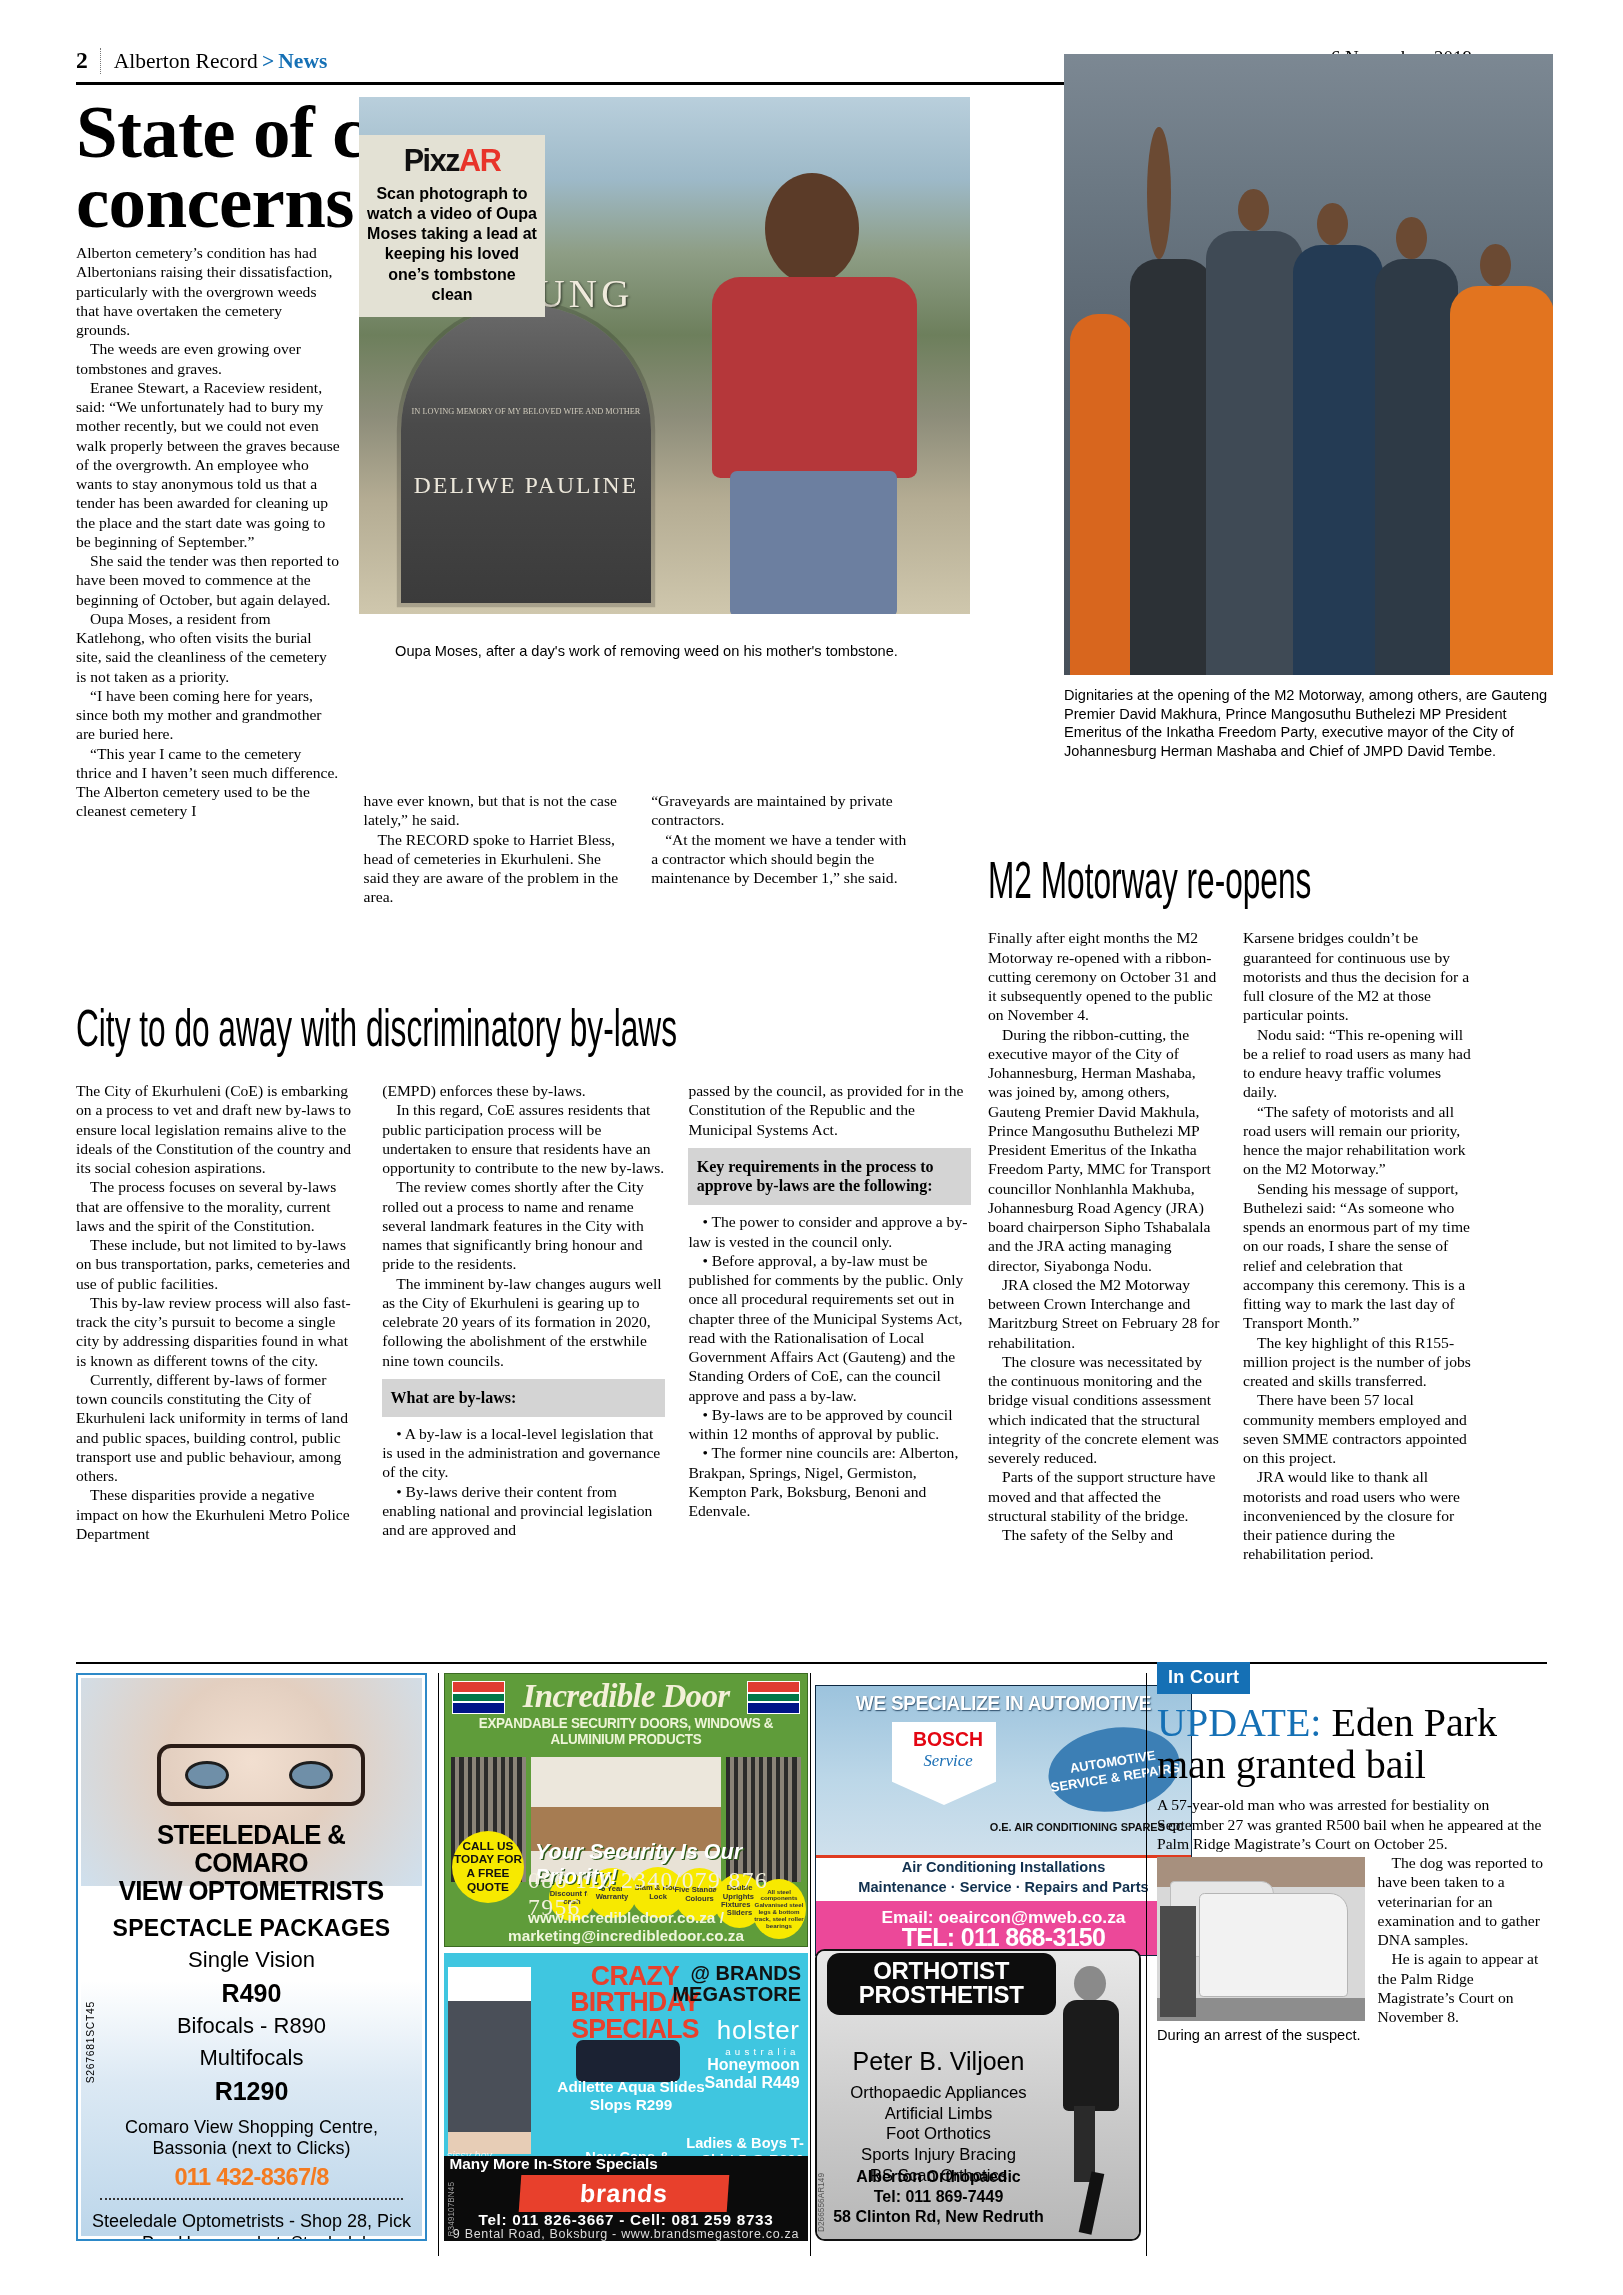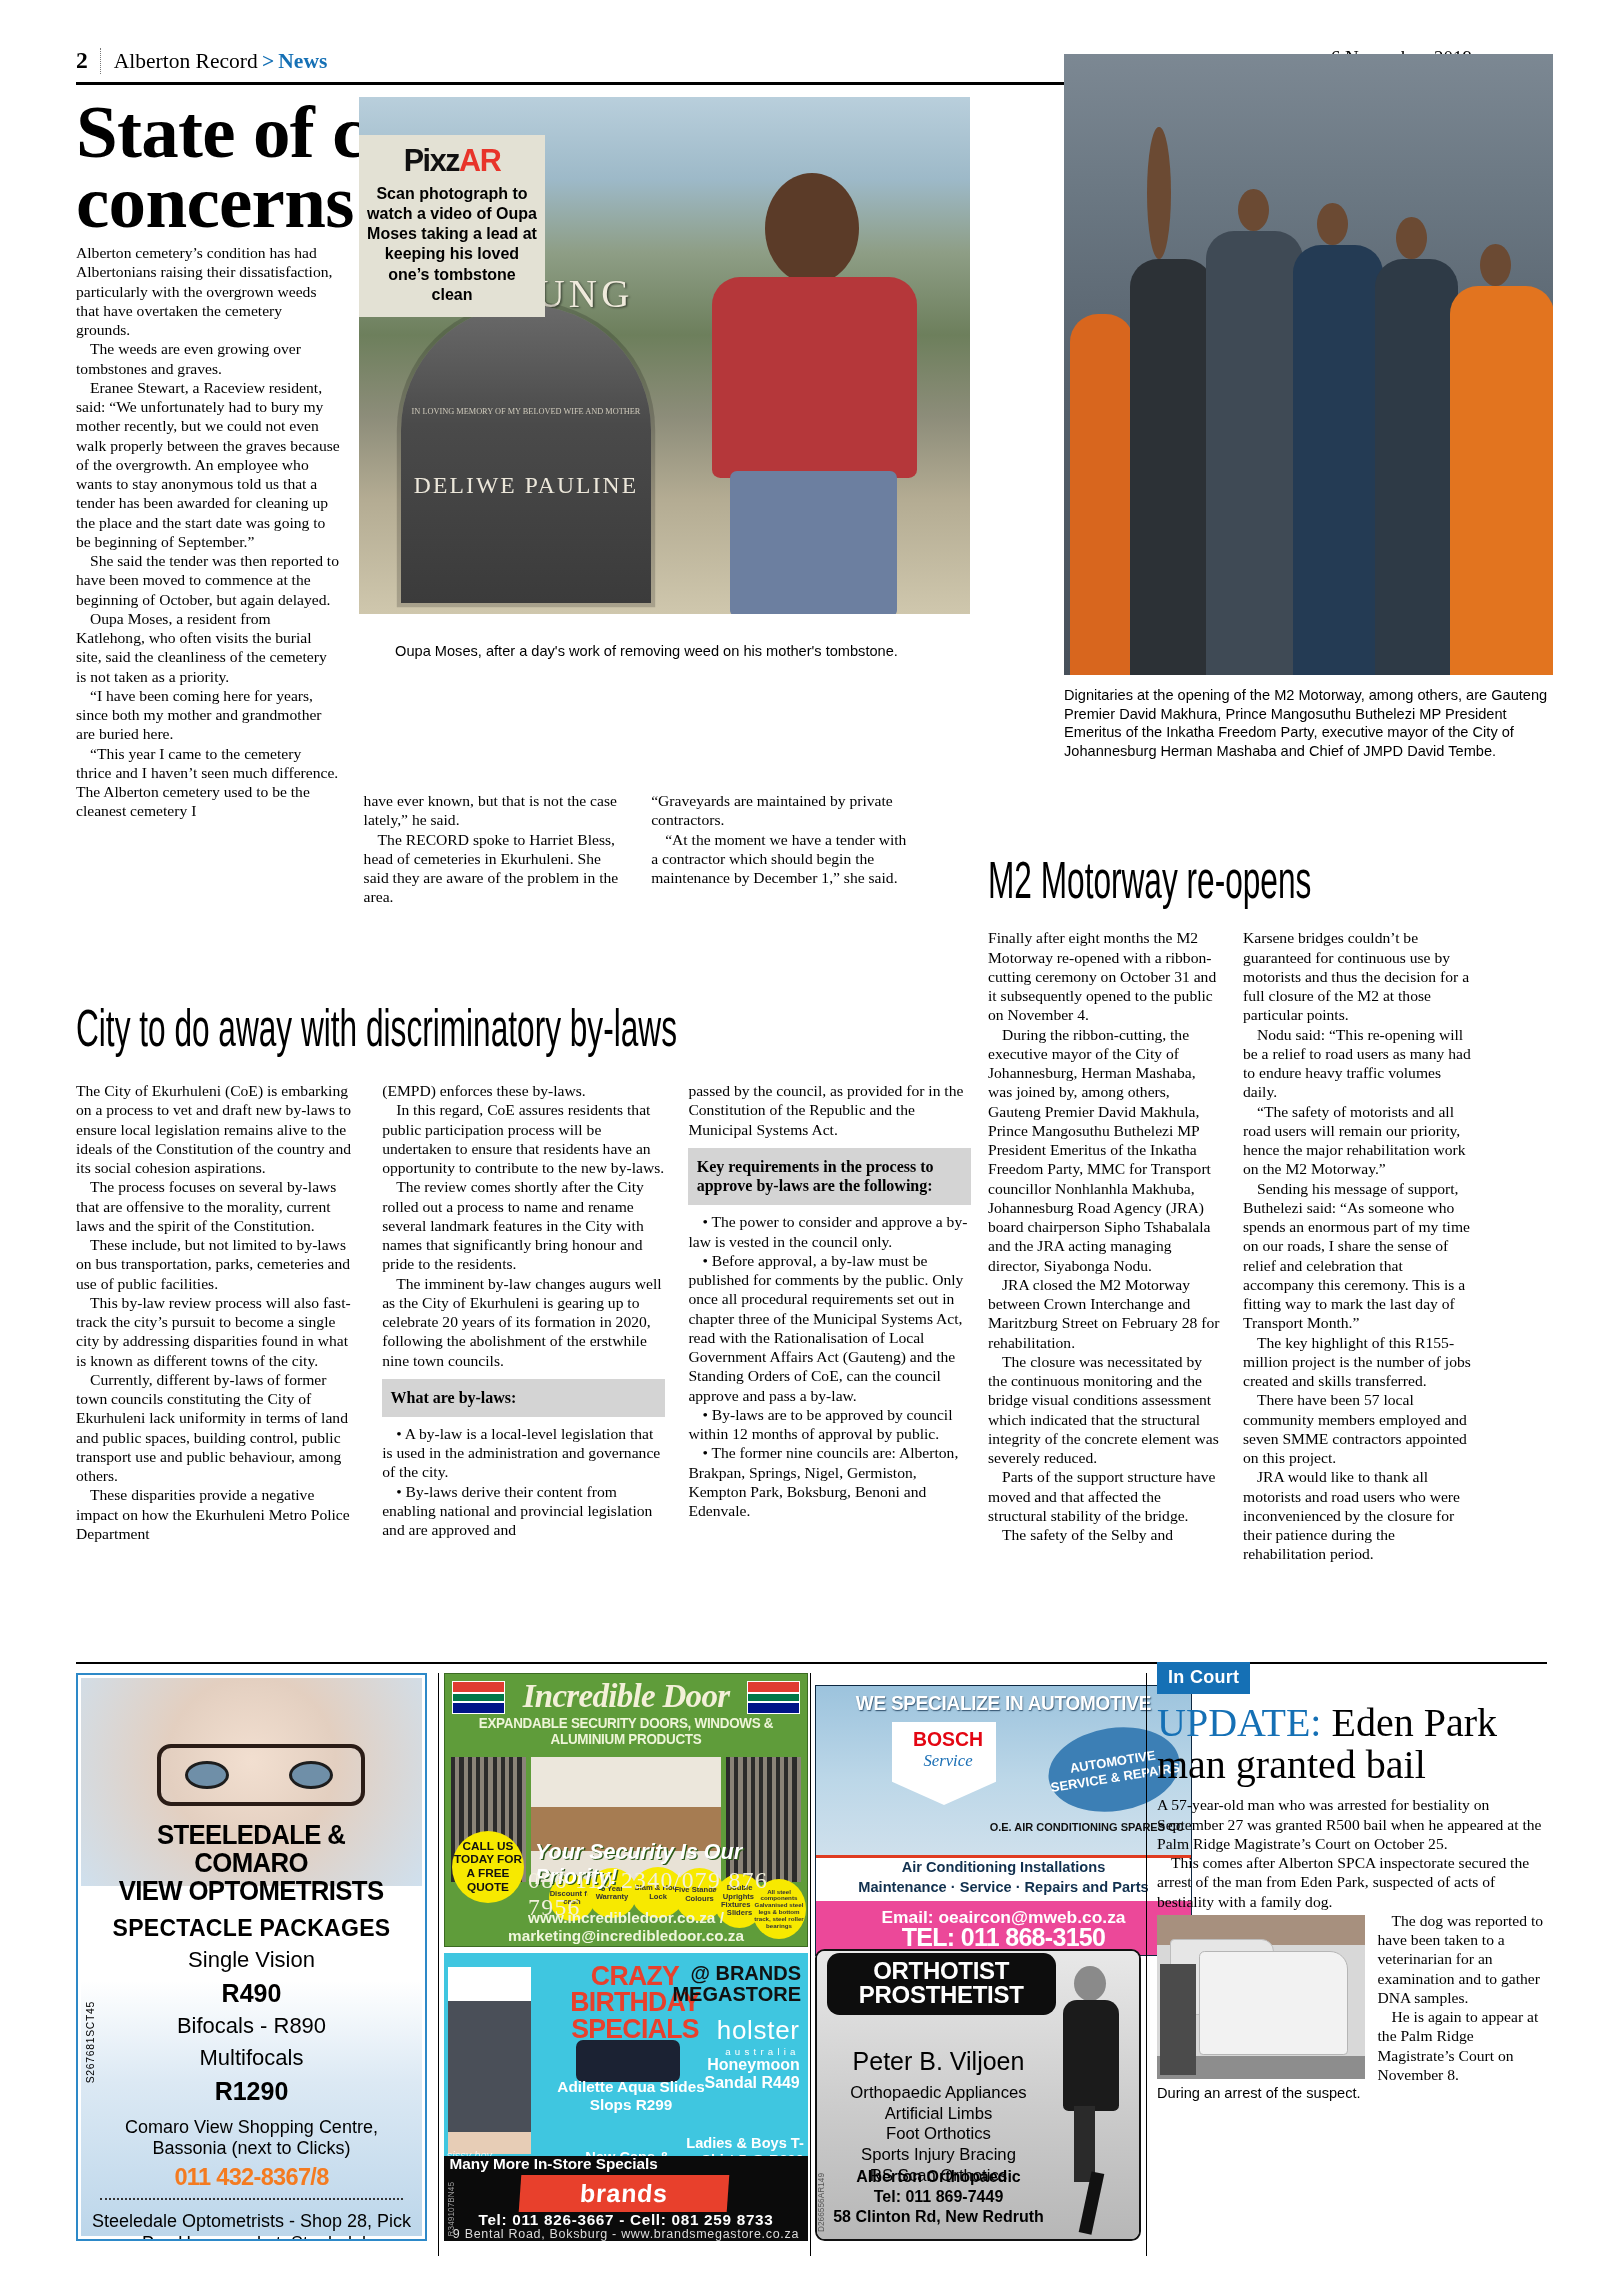--- a/index.html
+++ b/index.html
@@ -564,21 +564,20 @@
       <div class="orth-code">D266556AR149</div>
     </div>
 
     <div class="incourt">
       <span class="ic-badge">In Court</span>
       <div class="ic-head">
         <span class="u">UPDATE:</span><span> Eden Park man granted bail</span>
       </div>
       <div class="ic-body">
         <p class="first">A 57-year-old man who was arrested for bestiality on September 27 was granted R500 bail when he appeared at the Palm Ridge Magistrate’s Court on October 25.</p>
-        <p>This comes after Alberton SPCA inspectorate secured the arrest of the man from Eden Park, suspected of acts of bestiality with a family dog.</p>
         <div class="ic-photo">
           <div class="van2"></div>
             <div class="van"></div>
             <div class="man2"></div>
         </div>
         <p>The dog was reported to have been taken to a veterinarian for an examination and to gather DNA samples.</p>
         <p>He is again to appear at the Palm Ridge Magistrate’s Court on November 8.</p>
       </div>
       <div class="ic-cap" style="width:208px;">During an arrest of the suspect.</div>
     </div>

